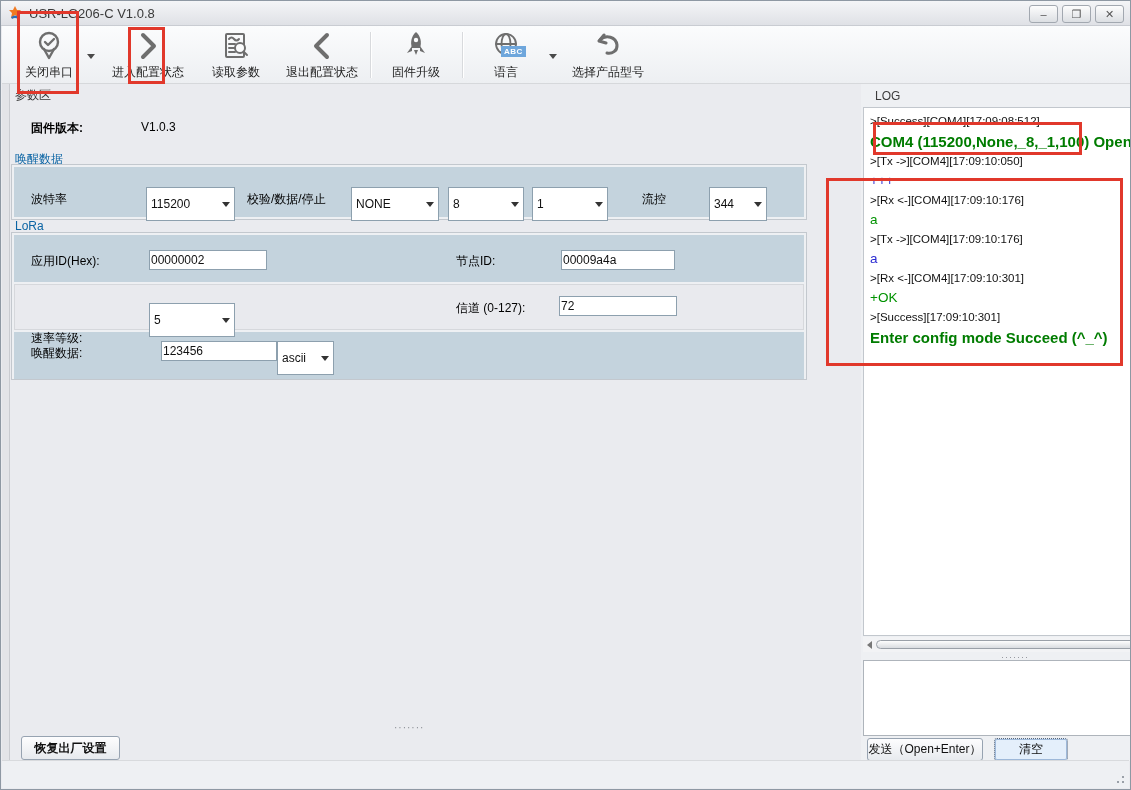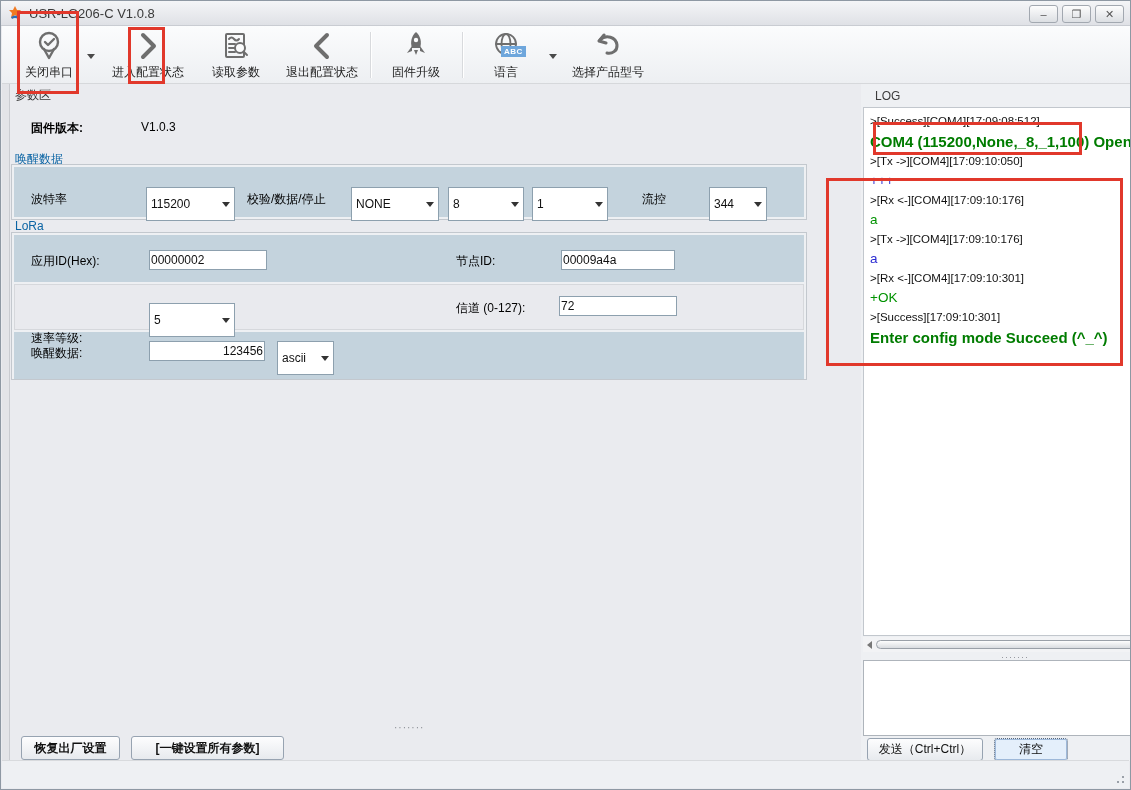--- a/index.html
+++ b/index.html
@@ -259,30 +259,29 @@
 
   <div class="flabel" style="left:30px; top:305px;margin-top:24px;">速率等级:</div>
   <div class="combo" style="left:148px; top:302px; width:86px;">
     <span class="cval">5</span>
       <span class="carrow"></span>
   </div>
   <div class="flabel" style="left:455px; top:299px;">信道 (0-127):</div>
   <input class="tinput" style="left: 558px; top: 295px; width: 118px;" value="72">
 
   <div class="flabel" style="left:30px; top:344px;">唤醒数据:</div>
-  <input class="tinput" style="left: 148px; top: 340px; width: 116px; text-align: right;" value="123456">
+  <input class="tinput" style="left: 160px; top: 340px; width: 116px;" value="123456">
   <div class="combo" style="left:276px; top:340px; width:57px;">
     <span class="cval">ascii</span>
       <span class="carrow"></span>
   </div>
 
   <div class="dots" style="left:393px; top:721px;">·······</div>
 
   <div class="pushbtn" style="left:20px; top:735px; width:99px;">恢复出厂设置</div>
-  <div class="pushbtn" style="left:130px; top:735px; width:153px;">[一键设置所有参数]</div>
 
   <div class="logpanel">
     <div class="loghead">LOG</div>
     <div class="logview">
       <div class="logline meta">&gt;[Success][COM4][17:09:08:512]</div>
       <div class="logline green-bold">COM4 (115200,None,_8,_1,100) Open</div>
       <div class="logline meta">&gt;[Tx -&gt;][COM4][17:09:10:050]</div>
       <div class="logline blue">+++</div>
       <div class="logline meta">&gt;[Rx &lt;-][COM4][17:09:10:176]</div>
       <div class="logline green">a</div>
@@ -294,21 +293,21 @@
       <div class="logline green-bold">Enter config mode Succeed  (^_^)</div>
     </div>
     <div class="hscroll">
       <span class="sarrow left"></span>
       <span class="sthumb"></span>
       <span class="sarrow right"></span>
     </div>
     <div class="splitdots">·······</div>
     <textarea class="sendbox" style=""></textarea>
     <div class="logbtnrow">
-      <div class="logbtn" style="left:4px; width:116px;">发送（Ctrl+Ctrl）</div>
+      <div class="logbtn" style="left:4px; width:116px;">发送（Open+Enter）</div>
       <div class="logbtn focused" style="left:131px; width:74px;">清空</div>
     </div>
   </div>
 
   <div class="statusbar">
     <div class="grip"></div>
   </div>
 
   <div class="redbox" style="left:16px; top:10px; width:62px; height:83px;"></div>
   <div class="redbox" style="left:127px; top:26px; width:37px; height:57px;"></div>

